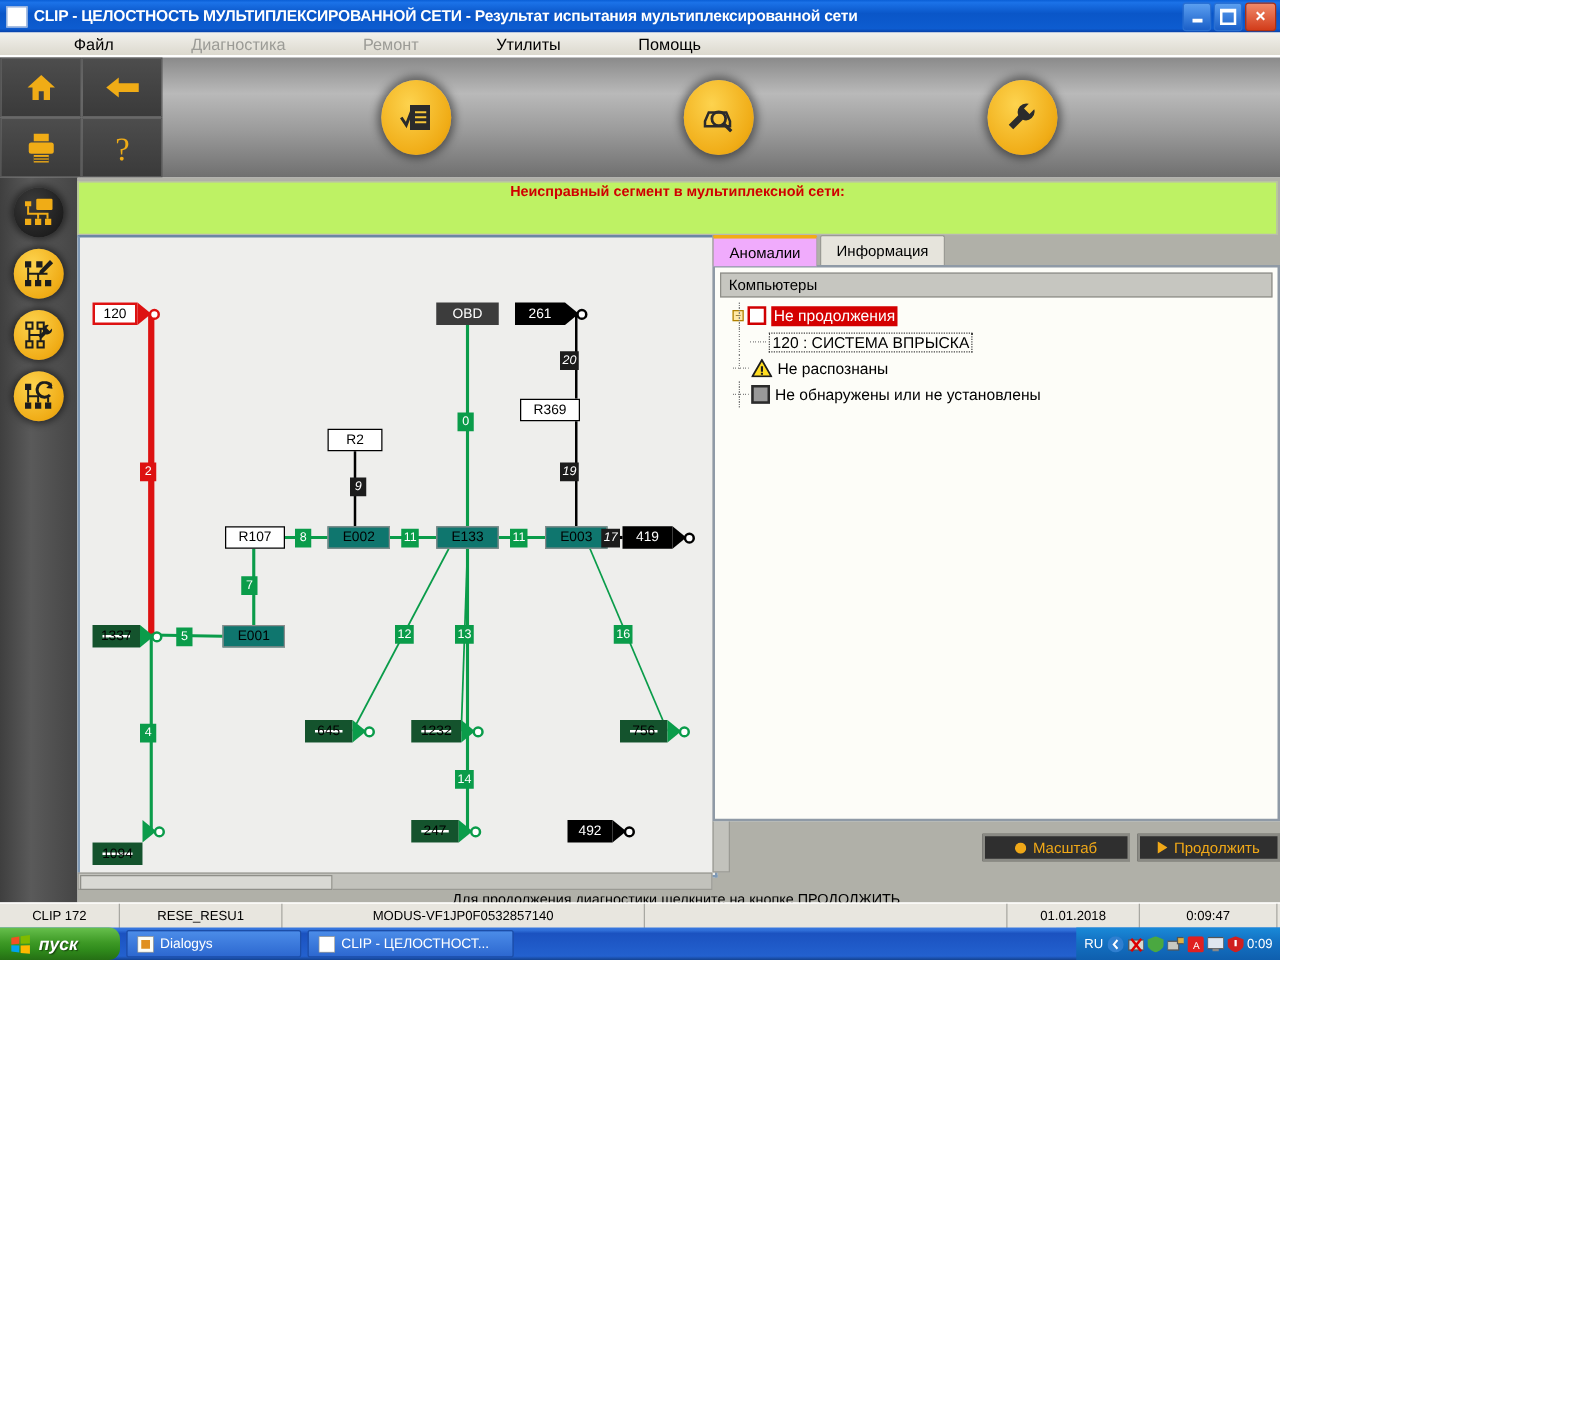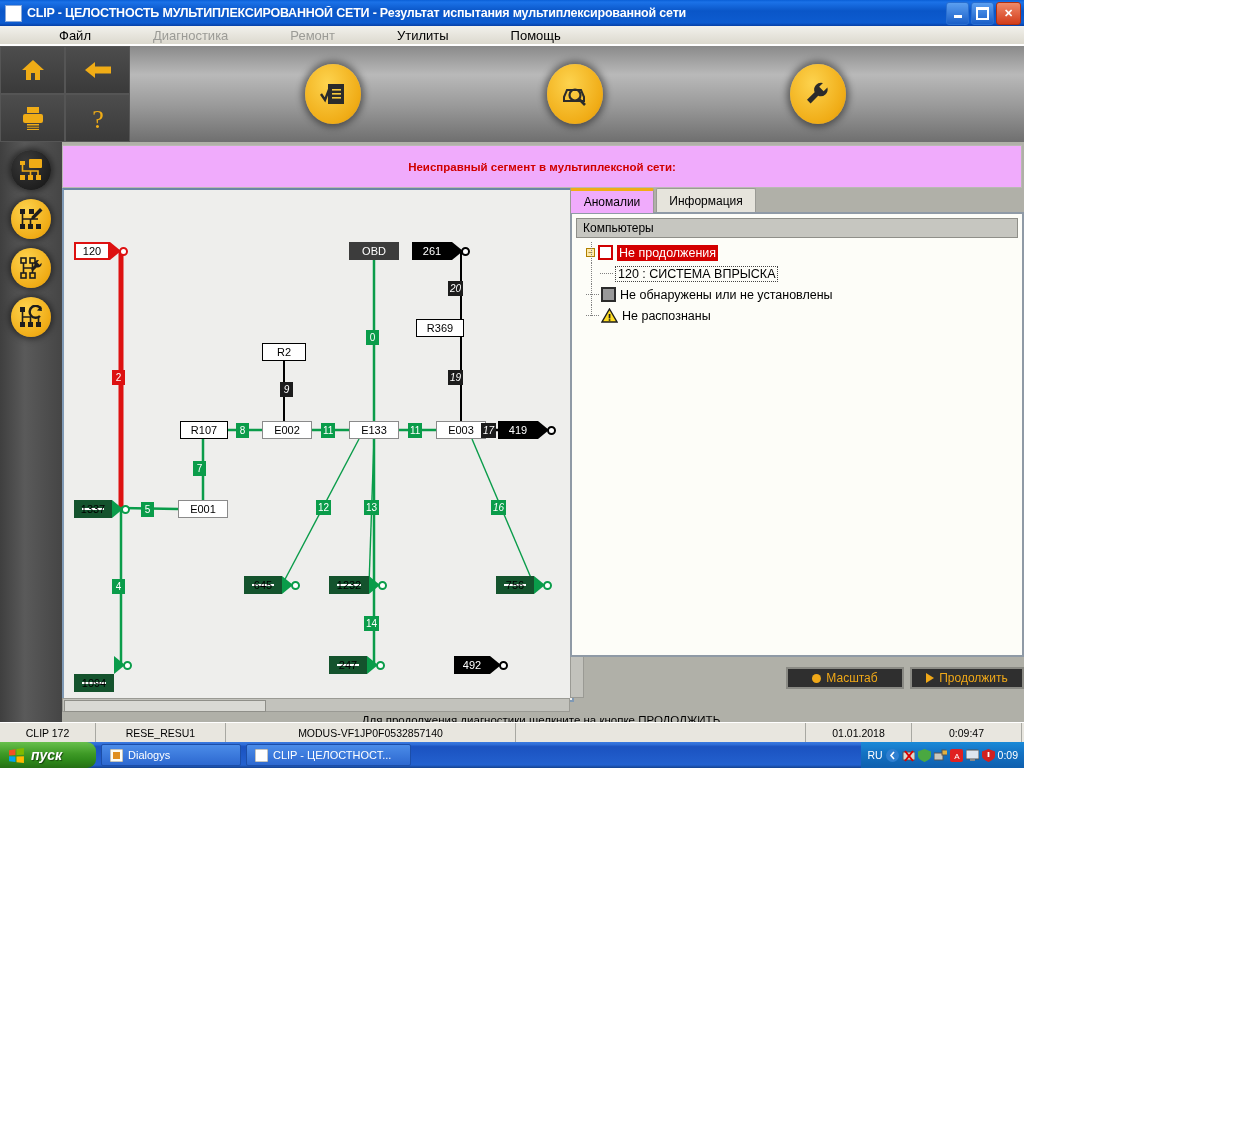--- a/index.html
+++ b/index.html
@@ -43,39 +43,39 @@
   .rail{position:absolute;left:0;top:142px;width:62px;height:580px;
     background:linear-gradient(90deg,#3f3f3f,#5a5a5a 40%,#454545);}
   .railbtn{position:absolute;left:11px;width:40px;height:40px;border-radius:50%;
     display:flex;align-items:center;justify-content:center;
     background:radial-gradient(ellipse at 38% 30%,#fdd34e,#f0ac16 70%,#d4920a 100%);
     box-shadow:0 0 6px 2px rgba(0,0,0,0.5);}
   .railbtn.active{background:radial-gradient(ellipse at 38% 30%,#3a3a3a,#1d1d1d 75%);}
 
   
   .content{position:absolute;left:62px;top:142px;width:962px;height:580px;background:#b0b0a8;}
-  .banner{position:absolute;left:0;top:3px;width:958px;height:41px;background:#f0abfc;
-    border:1px solid #b9b9b2;display:flex;flex-direction:column;align-items:center;justify-content:center;}
+  .banner{position:absolute;left:0;top:3px;width:958px;height:41px;background:#bef264;
+    border:1px solid #b9b9b2;display:flex;justify-content:center;}
   .banner div{color:#d00000;font-size:11.5px;font-weight:bold;line-height:16px;}
 
   .diagram-wrap{position:absolute;left:0;top:46px;width:508px;height:510px;
     border:2px solid #7f99b5;border-top-color:#6b86a4;background:#eeeeec;}
   .diagram{position:absolute;left:0;top:0;width:504px;height:506px;overflow:hidden;}
   .hbar{position:absolute;left:0;top:556px;width:508px;height:14px;background:#c2c2bc;border:1px solid #9a9a94;box-sizing:border-box;}
   .hbar .thumb{position:absolute;left:1px;top:1px;width:200px;height:10px;background:#d9d9d4;border:1px solid #8f8f89;}
   .vbar{position:absolute;left:508px;top:46px;width:14px;height:510px;background:#c2c2bc;border:1px solid #9a9a94;box-sizing:border-box;}
   .vbar .thumb{position:absolute;left:1px;top:1px;width:10px;height:160px;background:#d9d9d4;border:1px solid #8f8f89;}
 
   
   .node{position:absolute;box-sizing:border-box;display:flex;align-items:center;justify-content:center;
     font-size:11px;color:#000;background:#fff;height:18px;z-index:5;}
   .node.green{border:8px solid #14532d;}
   .node.red{border:2px solid #dd1111;}
   .node.plain{border:1px solid #000;}
-  .node.gray{background:#ffffff;border:1px solid #8a8a8a;}
+  .node.gray{background:#0f766e;border:1px solid #8a8a8a;}
   .node.dark{background:#3c3c3c;color:#fff;border:none;}
   .node.black{background:#000;color:#fff;border:none;}
   .tip{position:absolute;z-index:6;}
   .tip .tri{position:absolute;left:0;top:0;width:0;height:0;border-top:9px solid transparent;
     border-bottom:9px solid transparent;}
   .tip .ring{position:absolute;width:9px;height:9px;border-radius:50%;box-sizing:border-box;background:#fff;}
 
   .edge{position:absolute;z-index:1;}
   .badge{position:absolute;z-index:7;min-width:13px;height:15px;padding:0 2px;box-sizing:border-box;
     display:flex;align-items:center;justify-content:center;font-size:10px;color:#fff;}
@@ -353,21 +353,21 @@
           <div class="badge k" style="left: 384px; top: 180px;">19</div>
           <div class="badge k" style="left: 216px; top: 192px;">9</div>
           <div class="badge g" style="left: 172px; top: 233px;">8</div>
           <div class="badge g" style="left: 257px; top: 233px;">11</div>
           <div class="badge g" style="left: 344px; top: 233px;">11</div>
           <div class="badge k" style="left: 417px; top: 233px;">17</div>
           <div class="badge g" style="left: 129px; top: 271px;">7</div>
           <div class="badge g" style="left: 77px; top: 312px;">5</div>
           <div class="badge g" style="left: 252px; top: 310px;">12</div>
           <div class="badge g" style="left: 300px; top: 310px;">13</div>
-          <div class="badge g" style="left: 427px; top: 310px; font-style: italic;">16</div>
+          <div class="badge g" style="left: 427px; top: 310px;">16</div>
           <div class="badge g" style="left: 48px; top: 389px;">4</div>
           <div class="badge g" style="left: 300px; top: 426px;">14</div>
         </div>
     </div>
     <div class="vbar">
         <div class="thumb"></div>
       </div>
     <div class="hbar">
         <div class="thumb"></div>
       </div>
@@ -383,37 +383,37 @@
         <div class="trow">
           <div class="tdots"></div>
           <div class="texp">−</div>
           <div class="cbox redline"></div>
           <span class="hl">Не продолжения</span>
         </div>
         <div class="trow" style="padding-left:22px">
           <div class="tdots"></div>
           <div class="tdash"></div>
           <span class="selrow">120 : СИСТЕМА ВПРЫСКА</span>
-        </div>
-        <div class="trow">
-          <div class="tdots"></div>
-          <div class="tdash" style="margin-left:8px"></div>
-          <div class="cbox grayfill"></div>
-          <span>Не обнаружены или не установлены</span>
         </div>
         <div class="trow">
           <div class="tdots" style="height:11px"></div>
           <div class="tdash" style="margin-left:8px"></div>
           <svg width="17" height="15" style="margin-right:4px">
             <path d="M8.5 1 L16 14 H1 Z" fill="#ffdd22" stroke="#1d1d1d" stroke-width="1.4"></path>
             <rect x="7.7" y="6" width="1.7" height="4.4" fill="#1d1d1d"></rect>
             <rect x="7.7" y="11.2" width="1.7" height="1.6" fill="#1d1d1d"></rect>
           </svg>
           <span>Не распознаны</span>
         </div>
+        <div class="trow">
+          <div class="tdots"></div>
+          <div class="tdash" style="margin-left:8px"></div>
+          <div class="cbox grayfill"></div>
+          <span>Не обнаружены или не установлены</span>
+        </div>
       </div>
     </div>
 
     <div class="btnrow">
       <div class="dkbtn" style="left:216px;width:118px">
         <svg width="9" height="9">
             <circle cx="4.5" cy="4.5" r="4.5" fill="#f0a818"></circle>
           </svg>
         <span>Масштаб</span>
       </div>

